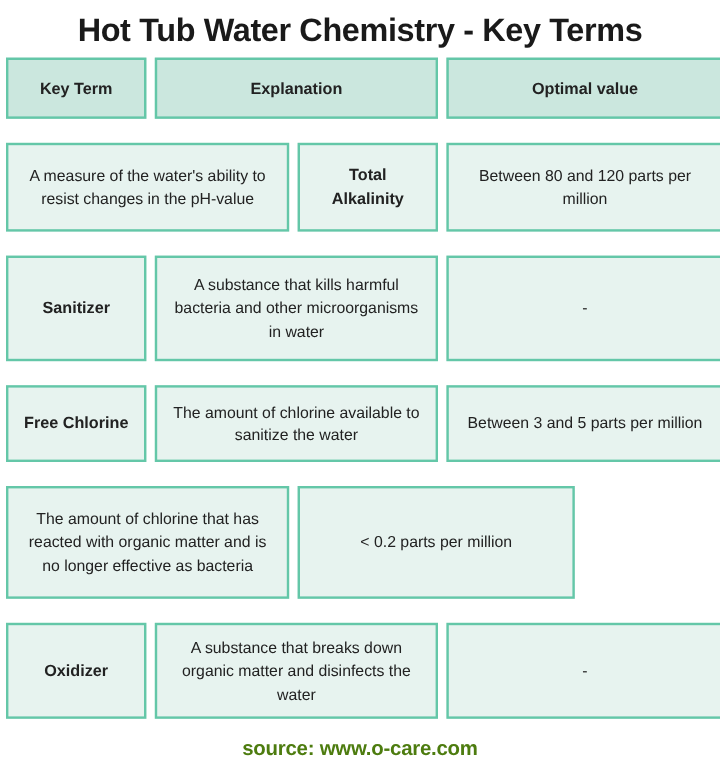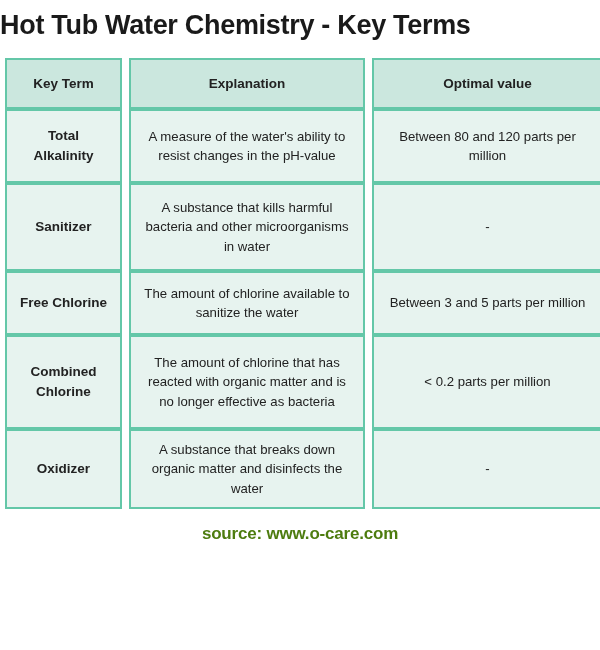--- a/index.html
+++ b/index.html
@@ -13,35 +13,36 @@
     font-family: "Liberation Sans", sans-serif;
     overflow: hidden;
   }
   .page {
     position: relative;
     width: 600px;
     height: 650px;
     box-sizing: border-box;
   }
   .page-title {
+    text-align: center;
     font-size: 27px;
     font-weight: bold;
     color: #1a1a1a;
     letter-spacing: -0.3px;
     line-height: 1;
     padding-top: 12px;
-    padding-bottom: 19px;
+    padding-bottom: 9px;
     white-space: nowrap;
   }
   .table {
     width: 591px;
     margin: 0 auto 0 5px;
     display: flex;
     flex-direction: column;
-    gap: 0;
+    gap: 20px;
   }
   .row {
     display: flex;
     gap: 7px;
   }
   .cell {
     box-sizing: border-box;
     border: 2px solid #64c7a8;
     background: #e7f3ef;
     display: flex;
@@ -97,39 +98,38 @@
   <div class="table">
 
     <div class="row header">
       <div class="cell col-term">Key Term</div>
       <div class="cell col-expl">Explanation</div>
       <div class="cell col-val">Optimal value</div>
     </div>
 
 
     <div class="row body">
+      <div class="cell col-expl h-74">A measure of the water's ability to resist changes in the pH-value</div>
       <div class="cell col-term h-74">Total Alkalinity</div>
-      <div class="cell col-expl h-74">A measure of the water's ability to resist changes in the pH-value</div>
       <div class="cell col-val h-74">Between 80 and 120 parts per million</div>
     </div>
 
     <div class="row body">
       <div class="cell col-term h-88">Sanitizer</div>
       <div class="cell col-expl h-88">A substance that kills harmful bacteria and other microorganisms in water</div>
       <div class="cell col-val h-88">-</div>
     </div>
 
     <div class="row body">
       <div class="cell col-term h-64">Free Chlorine</div>
       <div class="cell col-expl h-64">The amount of chlorine available to sanitize the water</div>
       <div class="cell col-val h-64">Between 3 and 5 parts per million</div>
     </div>
 
     <div class="row body">
-      <div class="cell col-term h-94">Combined Chlorine</div>
       <div class="cell col-expl h-94">The amount of chlorine that has reacted with organic matter and is no longer effective as bacteria</div>
       <div class="cell col-val h-94">&lt; 0.2 parts per million</div>
     </div>
 
     <div class="row body">
       <div class="cell col-term h-80">Oxidizer</div>
       <div class="cell col-expl h-80">A substance that breaks down organic matter and disinfects the water</div>
       <div class="cell col-val h-80">-</div>
     </div>
 

